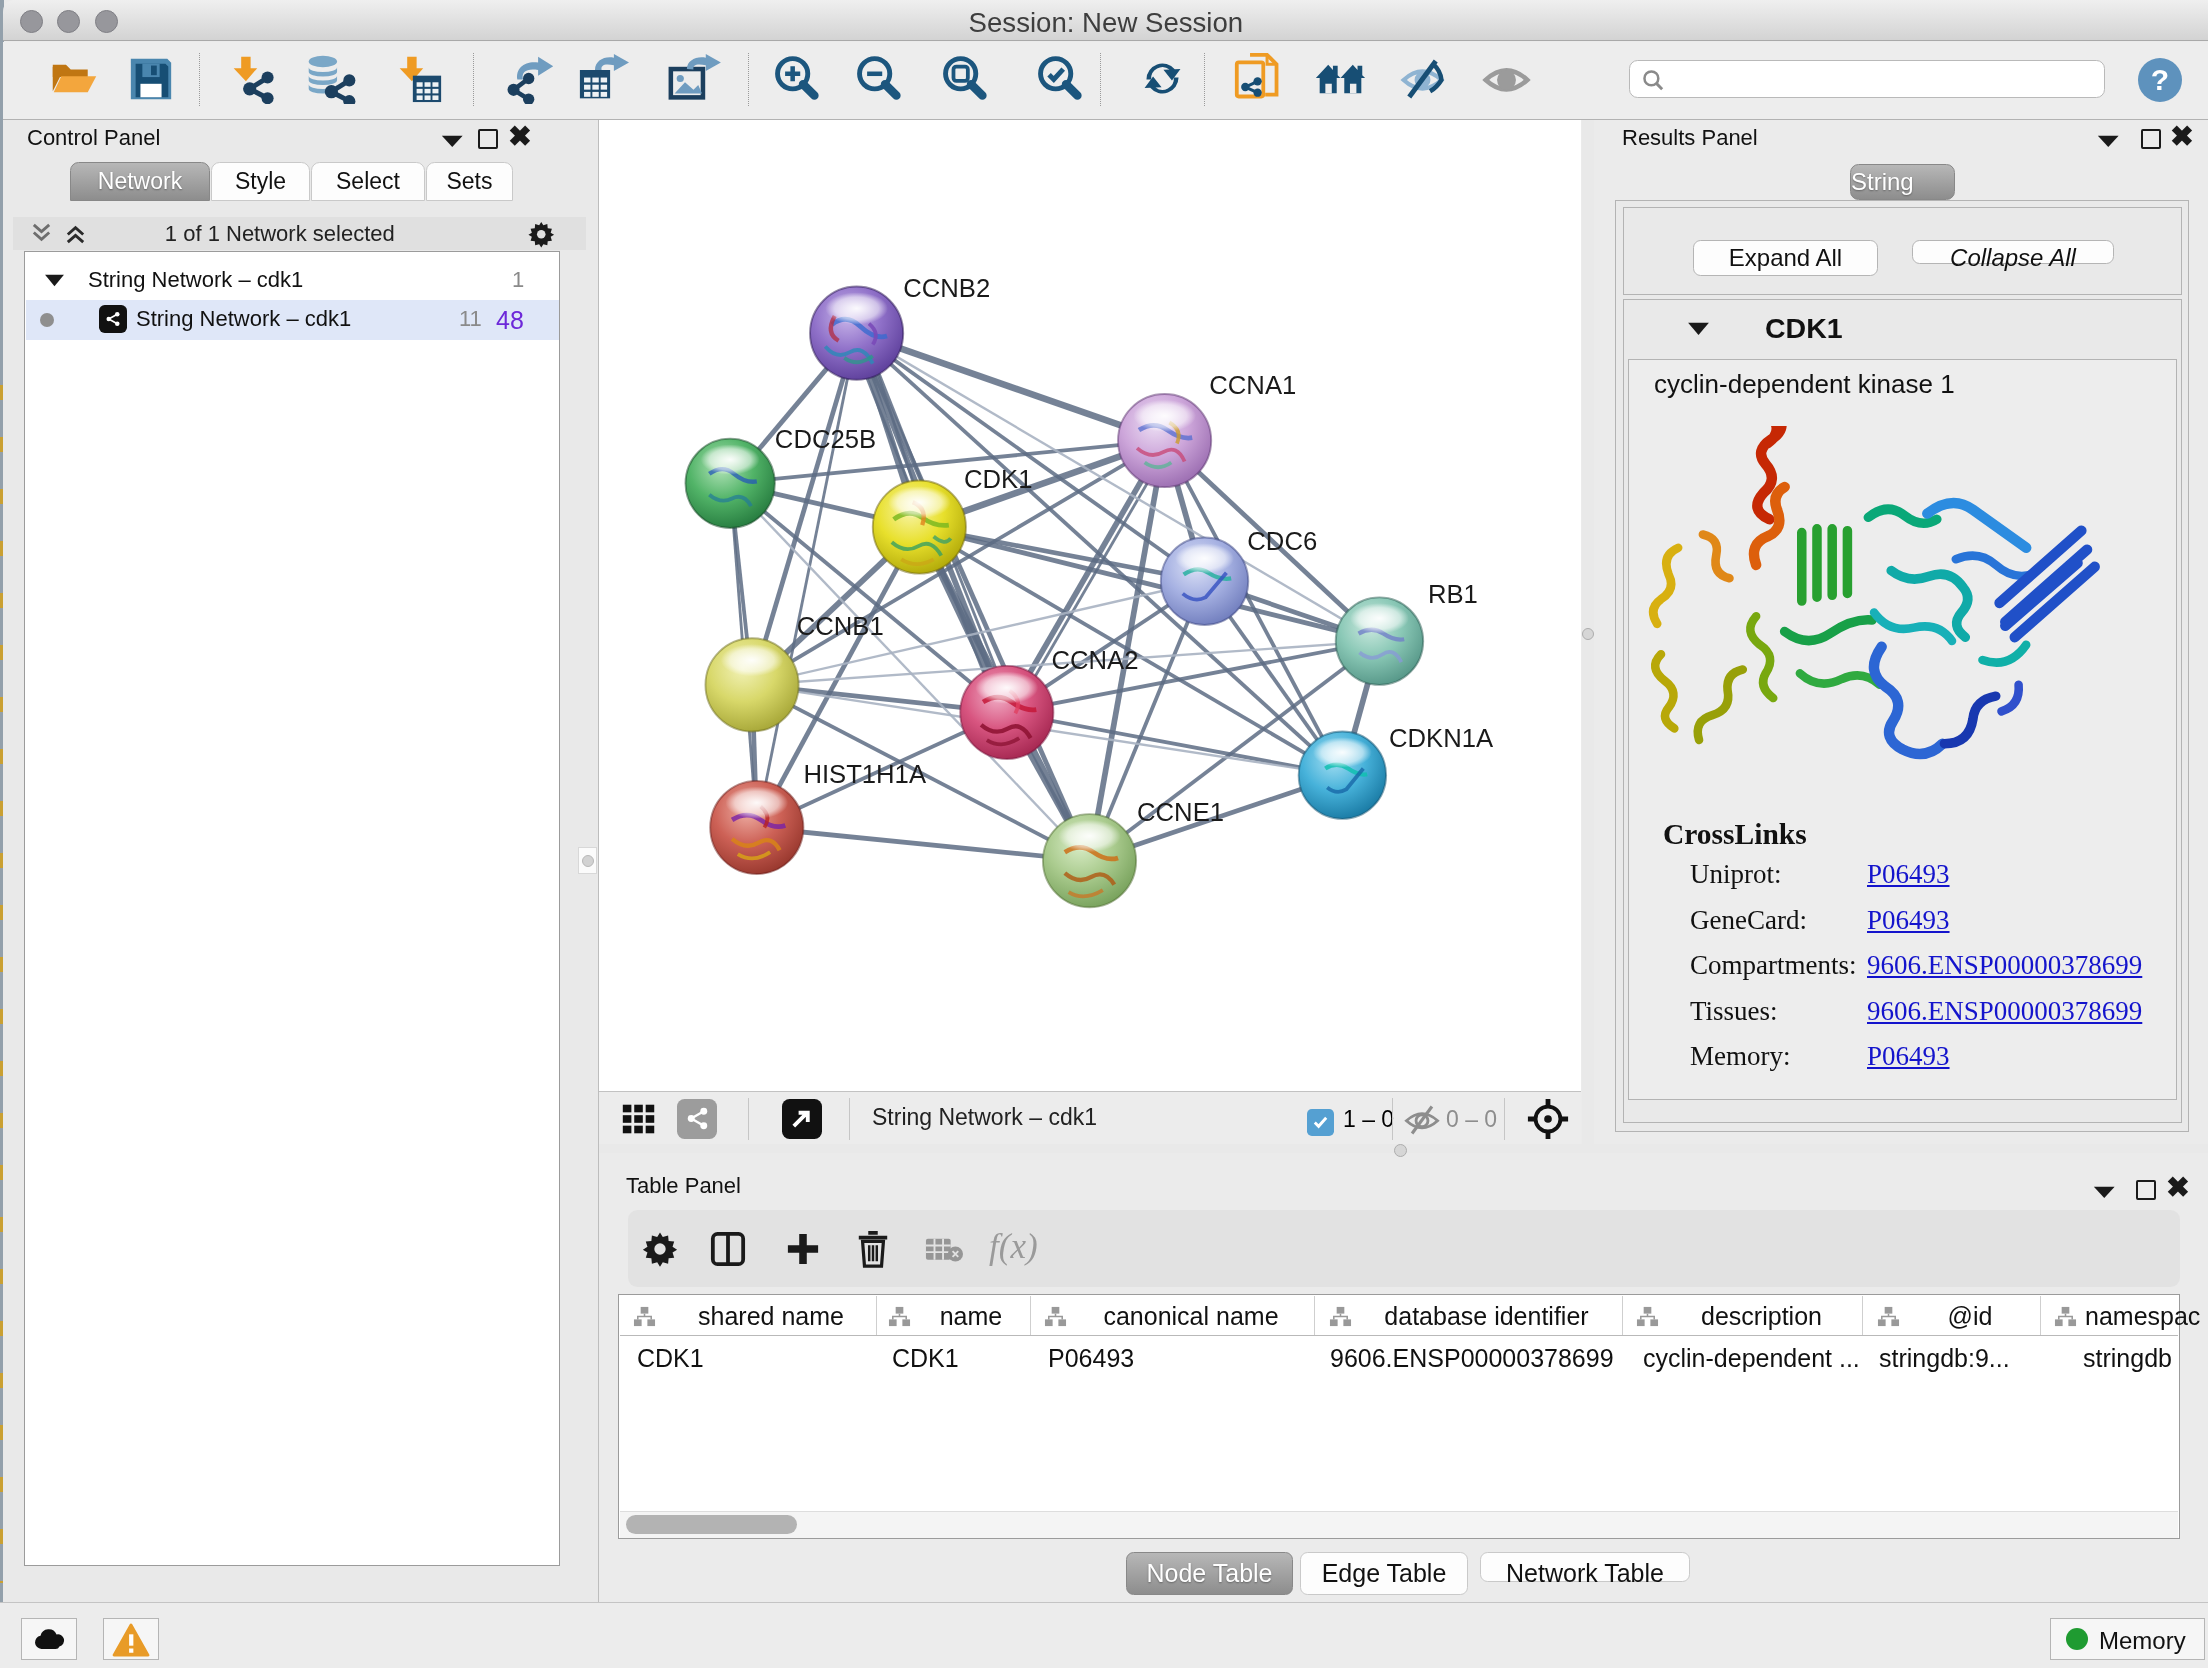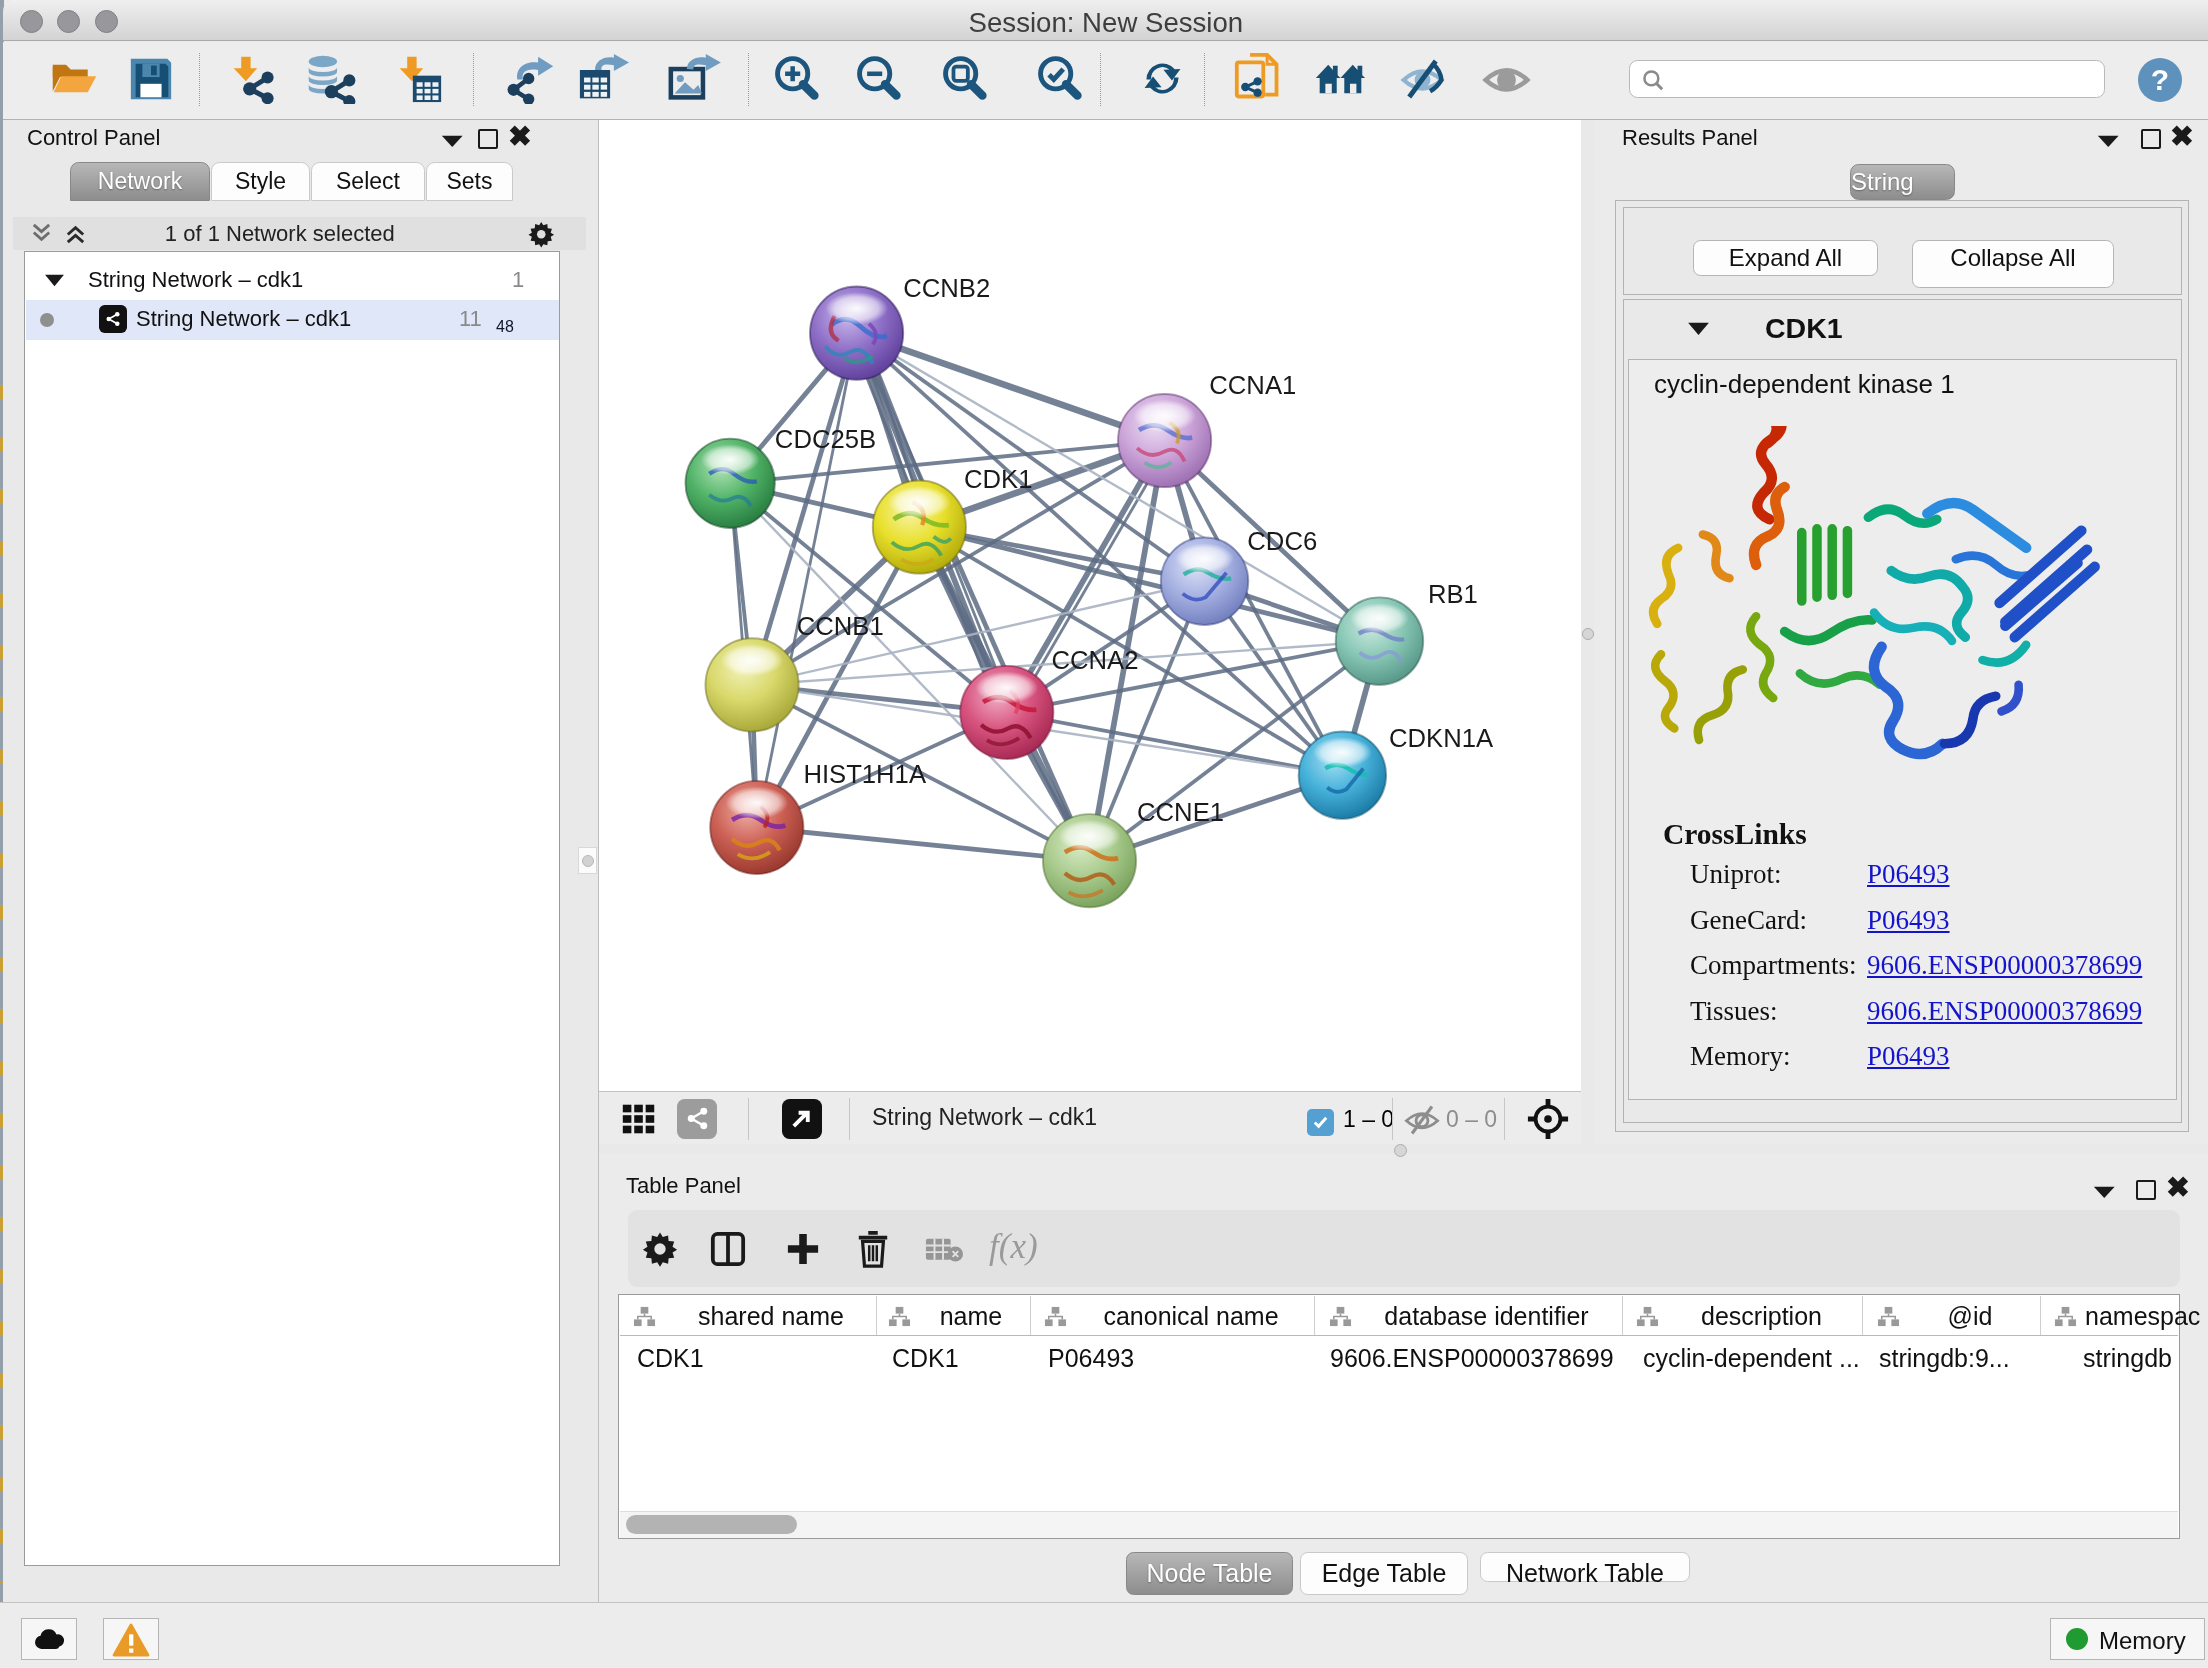--- a/index.html
+++ b/index.html
@@ -195,21 +195,21 @@
 <div class="abs" style="left:40px;top:313px;width:14.3px;height:14.3px;border-radius:50%;background:#8f8f8f;"></div>
 <div class="abs" style="left:99px;top:305px;width:27.6px;height:27.6px;background:#111;border-radius:5.7px;"></div>
 <svg class="abs" style="left:104px;top:310px;" width="18" height="18" viewBox="0 0 19 19">
  <circle cx="5" cy="9.5" r="2.4" fill="#fff"></circle>
     <circle cx="14" cy="4.5" r="2.4" fill="#fff"></circle>
     <circle cx="14" cy="14.5" r="2.4" fill="#fff"></circle>
  <path d="M5 9.5 L14 4.5 M5 9.5 L14 14.5" stroke="#fff" stroke-width="1.8"></path>
 </svg>
 <div class="abs" style="left:136px;top:306px;font-size:22px;color:#111;">String Network – cdk1</div>
 <div class="abs" style="left:459px;top:306px;font-size:22px;color:#8a8a8a;">11</div>
-<div class="abs" style="left:496px;top:306px;font-size:16px;color:#0f172a;margin-top:12px;">48</div>
+<div class="abs" style="left:496px;top:306px;font-size:25px;color:#6d28d9;">48</div>
 <div class="abs" style="left:578px;top:847px;width:19px;height:27px;background:#fbfbfb;border:1px solid #d8d8d8;"></div>
 <div class="abs" style="left:582px;top:855px;width:12.4px;height:12.4px;border-radius:50%;background:#d2d2d2;border:1px solid #b8b8b8;"></div>
 
 <div class="abs" style="left:599px;top:120px;width:982px;height:971px;background:#fff;"></div>
 <svg class="abs" style="left:599px;top:120px;" width="982" height="971" viewBox="0 0 1033 1021">
 <defs>
  <radialGradient id="gloss" cx="0.5" cy="0.5" r="0.5">
         <stop offset="0" stop-color="#fff" stop-opacity="0.95"></stop>
         <stop offset="0.7" stop-color="#fff" stop-opacity="0.55"></stop>
         <stop offset="1" stop-color="#fff" stop-opacity="0"></stop>
@@ -475,21 +475,21 @@
 <div class="abs" style="left:1622px;top:125px;font-size:22px;color:#111;">Results Panel</div>
 <svg class="abs" style="left:2094px;top:132px;" width="28.5" height="17" viewBox="0 0 30 18">
     <path d="M4 4 L26 4 L15 16 Z" fill="#1a1a1a"></path>
   </svg>
 <div class="abs" style="left:2141px;top:129px;width:20px;height:20px;border:2.9px solid #1a1a1a;border-radius:1.9px;"></div>
 <div class="abs" style="left:2170px;top:120px;font-size:28.5px;font-weight:bold;color:#1a1a1a;">✖</div>
 <div class="abs" style="left:1615px;top:200px;width:574px;height:932px;background:#e9e9e9;border:1px solid #b3b3b3;"></div>
 <div class="abs" style="left:1850px;top:164px;width:105px;height:36px;background:linear-gradient(#b7b7b7,#8d8d8d);border:1px solid #888;border-radius:8.6px;color:#fff;font-size:24px;text-align:left;line-height:34px;text-shadow:0 1px 1.9px rgba(0,0,0,.35);">String</div>
 <div class="abs" style="left:1623px;top:207px;width:559px;height:88px;background:#e9e9e9;border:1px solid #b3b3b3;"></div>
 <div class="abs" style="left:1693px;top:240px;width:185px;height:36px;background:#fdfdfd;border:1px solid #b5b5b5;border-radius:7.6px;font-size:24px;color:#111;text-align:center;line-height:34px;">Expand All</div>
-<div class="abs" style="left:1912px;top:240px;width:202px;height:48px;background:#fdfdfd;border:1px solid #b5b5b5;border-radius:7.6px;font-size:24px;color:#111;text-align:center;line-height:34px;">Collapse All</div>
+<div class="abs" style="left:1912px;top:240px;width:202px;height:24px;background:#fdfdfd;border:1px solid #b5b5b5;border-radius:7.6px;font-size:24px;color:#111;text-align:center;line-height:34px;font-style:italic;">Collapse All</div>
 <div class="abs" style="left:1623px;top:299px;width:559px;height:824px;background:#e9e9e9;border:1px solid #b3b3b3;"></div>
 <svg class="abs" style="left:1685px;top:320px;" width="27" height="17" viewBox="0 0 28 18">
     <path d="M3 3 L25 3 L14 16 Z" fill="#1a1a1a"></path>
   </svg>
 <div class="abs" style="left:1765px;top:312px;font-size:28.5px;font-weight:bold;color:#111;">CDK1</div>
 <div class="abs" style="left:1628px;top:359px;width:549px;height:741px;background:#ededed;border:1px solid #b3b3b3;"></div>
 <div class="abs" style="left:1654px;top:369px;font-size:26px;color:#111;">cyclin-dependent kinase 1</div>
 <svg class="abs" style="left:1642px;top:426px;" width="485" height="352" viewBox="0 0 510 370">
  <g fill="none" stroke-linecap="round">
  <path d="M132 18 q14 -10 8 -22 m-6 102 q-22 -10 -6 -28 q16 -14 2 -30 q-12 -14 6 -26 q16 -10 8 -24" stroke="#c62804" stroke-width="11"></path>

